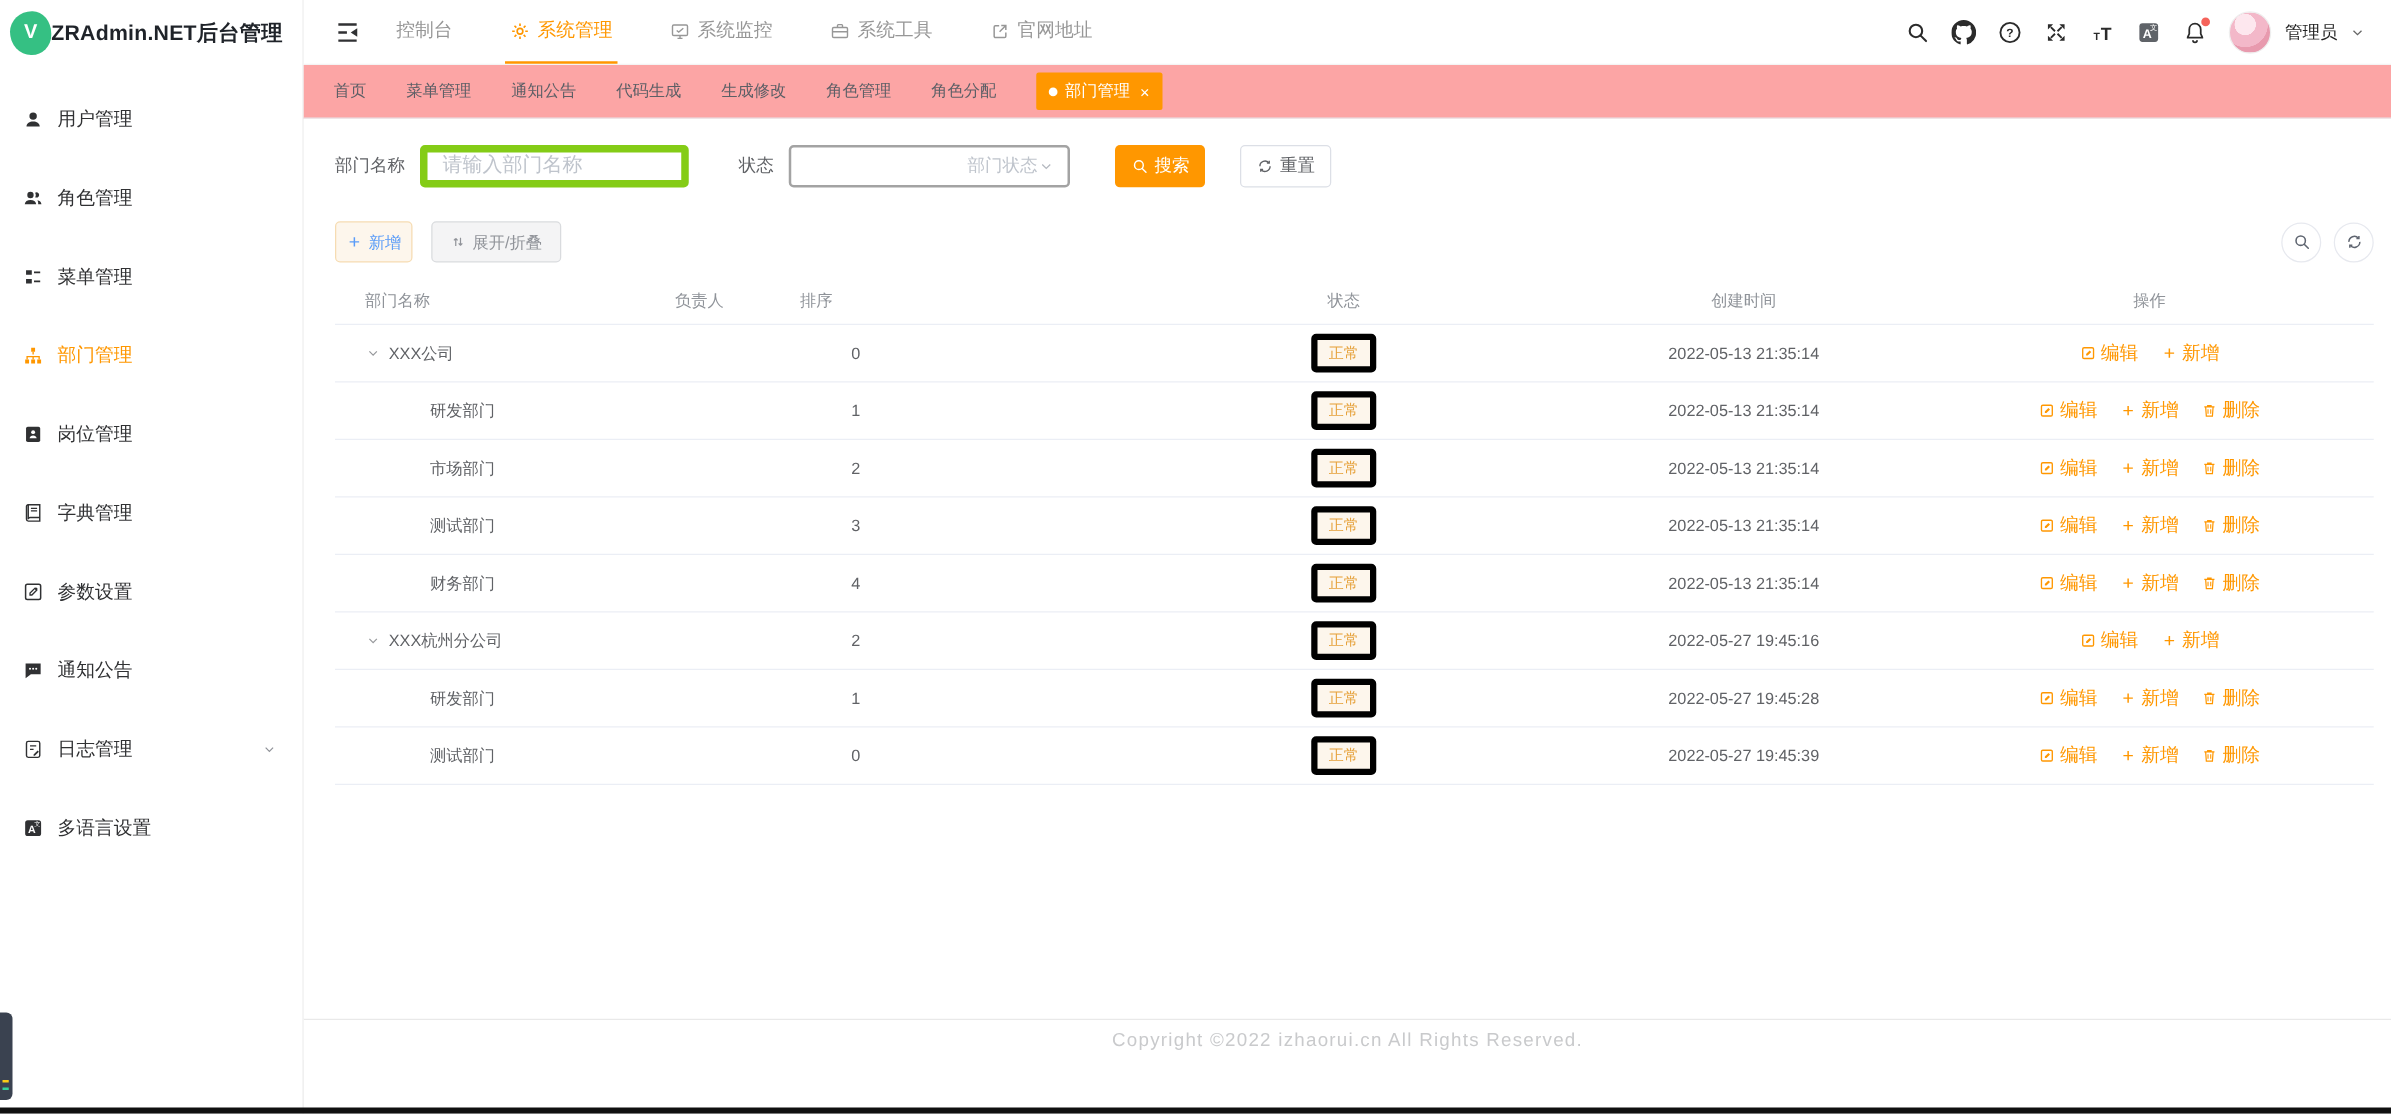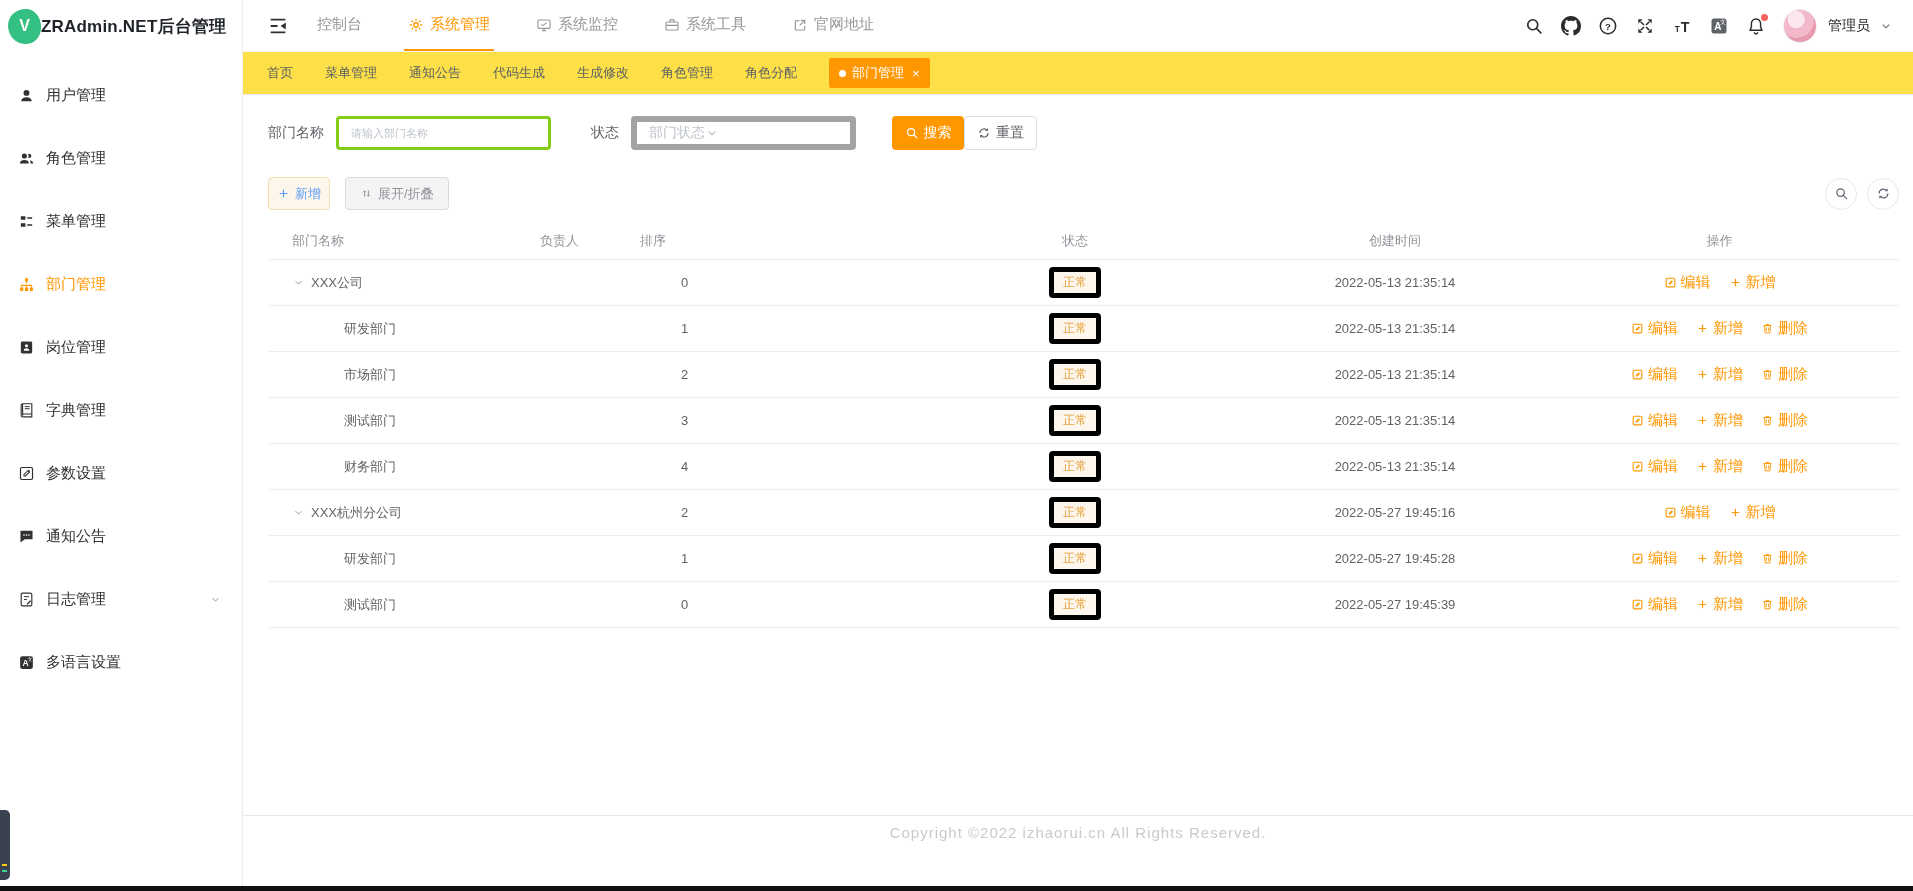--- a/index.html
+++ b/index.html
@@ -35,40 +35,40 @@
   .nav-actions .a-icon svg { width:100%; height:100%; }
   .lang-box { width:20px; height:20px; }
   .bell-wrap { position:relative; }
   .bell-dot { position:absolute; top:-2px; right:-2px; width:7px; height:7px; border-radius:50%; background:#f5635b; }
   .avatar { width:34px; height:34px; border-radius:50%; cursor:pointer;
     background:radial-gradient(circle at 38% 30%, #fde7ee 0 28%, #f3b8c9 29% 60%, #e89aae 61% 100%); border:1px solid #eee; }
   .user-name { font-size:14px; font-weight:normal; color:#1f1f1f; margin-left:-6px; cursor:pointer; }
   .user-chev { width:14px; height:14px; color:#666; margin-left:-8px; cursor:pointer; }
 
   
-  .tabbar { height:43px; display:flex; align-items:center; gap:32px; padding:0 24px; border-bottom:1px solid #e3e6ec; background:#fde047; }
+  .tabbar { height:43px; display:flex; align-items:center; gap:32px; padding:0 24px; border-bottom:1px solid #e3e6ec; background:#fca5a5; }
   .tab { font-size:13px; color:#5c5f66; cursor:pointer; display:flex; align-items:center; }
   .tab.active { background:#ff9700; color:#fff; border-radius:2px; padding:6px 10px; gap:6px; }
   .tab .tab-dot { width:7px; height:7px; background:#fff; border-radius:50%; display:inline-block; }
   .tab .tab-close { font-size:13px; line-height:1; margin-left:2px; cursor:pointer; }
 
   
   .content { flex:1; padding:20px 14px 0 25px; background:#fff; }
   .filter-row { display:flex; align-items:center; height:36px; margin-bottom:26px; }
   .f-label { font-size:14px; color:#606266; margin-right:12px; }
-  .text-input { width:215px; height:34px; border:3px solid #84cc16; border-radius:4px; padding:0 12px; font-size:11px; color:#ef4444; outline:none; font-family:inherit; }
+  .text-input { width:215px; height:34px; border:6px solid #84cc16; border-radius:4px; padding:0 12px; font-size:16px; color:#ef4444; outline:none; font-family:inherit; }
   .text-input::placeholder { color:#bfc4cc; }
-  .select-box { width:225px; height:34px; border:6px solid #a3a3a3; border-radius:4px; padding:0 10px 0 12px; display:flex; align-items:center; justify-content:flex-start; cursor:pointer; margin-right:36px; }
+  .select-box { width:225px; height:34px; border:2px solid #a3a3a3; border-radius:4px; padding:0 10px 0 12px; display:flex; align-items:center; justify-content:flex-end; cursor:pointer; margin-right:36px; }
   .select-box .ph { font-size:14px; color:#bfc4cc; }
   .select-box .s-chev { width:14px; height:14px; color:#b4b8bf; }
   .gap40 { width:40px; }
   .btn { display:inline-flex; align-items:center; justify-content:center; gap:5px; height:34px; border-radius:4px; font-size:14px; cursor:pointer; border:1px solid transparent; background:#fff; font-family:inherit; }
   .btn svg { width:14px; height:14px; }
   .btn-search { background:#ff9700; color:#fff; width:72px; }
-  .btn-reset { border-color:#dcdfe6; color:#606266; width:73px; margin-left:0; }
+  .btn-reset { border-color:#dcdfe6; color:#606266; width:73px; margin-left:28px; }
 
   .toolbar-row { display:flex; align-items:center; height:33px; }
   .btn-add { background:#fdf6ec; border-color:#f6dcb2; color:#5a9cf8; width:62px; height:33px; font-size:13px; }
   .btn-add svg { width:13px; height:13px; }
   .btn-expand { background:#f4f4f5; border-color:#d9dbde; color:#909399; padding:0 14px; height:33px; font-size:13px; margin-left:15px; }
   .btn-expand svg { width:13px; height:13px; }
   .toolbar-right { margin-left:auto; display:flex; gap:10px; }
   .circle-btn { width:32px; height:32px; border-radius:50%; border:1px solid #e7e9ef; background:#fff; display:flex; align-items:center; justify-content:center; color:#5f6570; cursor:pointer; }
   .circle-btn svg { width:15px; height:15px; }
 

